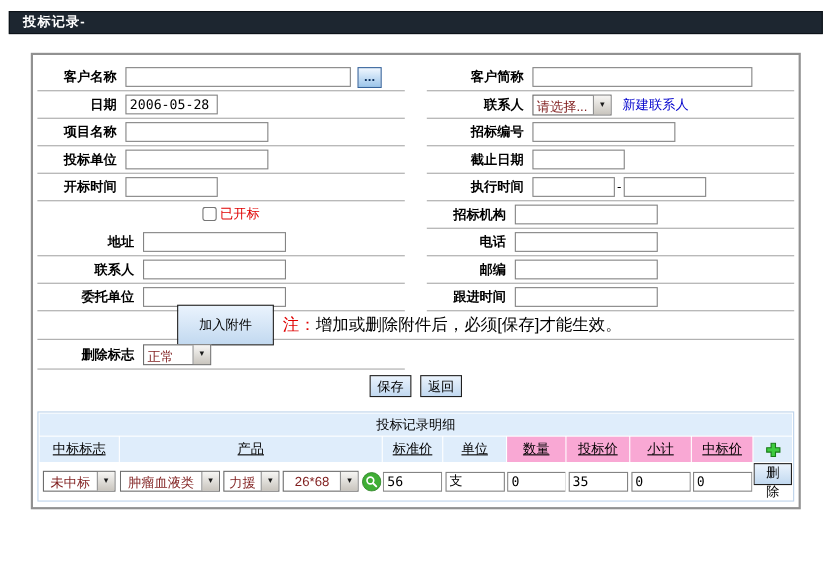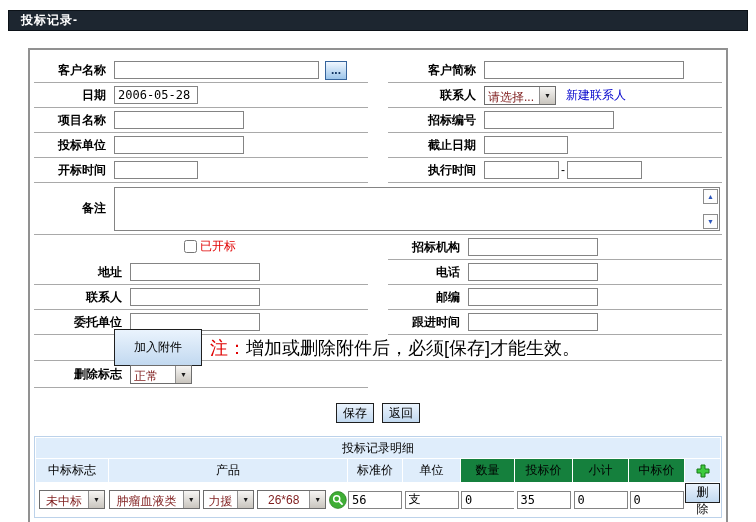--- a/index.html
+++ b/index.html
@@ -36,53 +36,53 @@
   .fsel { display:inline-flex; align-items:stretch; border:1px solid #6d6d6d; background:#fff; height:19px; }
   .fsel .fst { font-size:12px; padding:2px 3px 0 3px; flex:1; white-space:nowrap; overflow:hidden; color:#7f1d1d; }
   .fsel .fsa { width:16px; background:linear-gradient(#f7f6f4,#c9c5be); border-left:1px solid #919191;
                display:flex; align-items:center; justify-content:center; font-size:7px; color:#1a1a1a; }
   .selw72{width:72px}.selw62{width:62px}.selw66{width:66px}.selw92{width:92px}.selw52{width:52px}.selw70{width:70px}
 
   .btn {
     background:linear-gradient(#eaf3fd,#c2d9f0); border:1px solid #1f1f1f;
     font-size:12px; color:#000; height:20px; padding:0 6px; font-family:inherit; cursor:pointer;
   }
-  .btn-attach { width:88px; height:37px; }
+  .btn-attach { width:88px; height:37px;margin-left:47px; }
   .btn-browse {
     width:22px; height:19px; background:linear-gradient(#f0f7ff,#9cc5ea);
     border:1px solid #35639b; color:#0e3260; font-weight:bold; font-size:12px; line-height:8px; cursor:pointer;
   }
 
   .link { color:#0000cc; font-size:12px; text-decoration:none; margin-left:10px; cursor:pointer; }
   .red { color:#e00000; }
   .cbx-label { font-size:12px; margin-left:3px; }
   .dash { font-size:12px; margin:0 2px; }
 
   .ta {
     flex:1; height:44px; border:1px solid #848484; background:#fff; position:relative; margin-right:2px;
   }
   .sbtn {
     position:absolute; right:1px; width:15px; height:15px; background:#fdfdfd;
     border:1px solid #8c8c8c; color:#2d56bb; font-size:7px;
     display:flex; align-items:center; justify-content:center; cursor:pointer;
   }
   .sbtn.up{ top:1px; } .sbtn.dn{ bottom:1px; }
 
-  .note { font-size:18px; margin-left:8px; }
-  .center-row { justify-content:center; gap:8px;margin-top:10px; }
+  .note { font-size:15px; margin-left:8px; }
+  .center-row { justify-content:center; gap:8px; }
 
   table.detail {
     width:100%; margin-top:8px; table-layout:fixed;
     border-collapse:separate; border-spacing:1px;
     background:#fff; border:1px solid #bcd2ea;
   }
   table.detail td { font-size:12px; text-align:center; color:#000; overflow:hidden; }
   .t-title td { background:#dfedfb; height:20px; }
-  .t-head td { background:#dfedfb; height:23px; }
-  .t-head td.yellow { background:#15803d; }
+  .t-head td { background:#dfedfb; height:23px;text-decoration:underline; }
+  .t-head td.yellow { background:#f9a8d4; }
   .t-row td { background:#fff; height:28px; }
   .prodcell { display:flex; align-items:center; justify-content:center; gap:3px; }
   .icon-search { width:18px; height:18px; display:inline-block; vertical-align:middle; cursor:pointer; }
   .icon-plus { width:14px; height:14px; display:inline-block; vertical-align:middle; cursor:pointer; }
 </style>
 </head>
 <body>
 
 <div class="titlebar">
   <span>投标记录-</span>
@@ -136,27 +136,20 @@
       <span class="lbl lblL">开标时间</span>
       <input class="txt w82" value="" style="">
     </div>
     <div class="frow">
       <span class="lbl lblR">执行时间</span>
       <input class="txt w75" value="" style="">
       <span class="dash">-</span>
       <input class="txt w75" value="" style="">
     </div>
 
-    <div class="frow span2" style="height:52px">
-      <span class="lbl lblL">备注</span>
-      <div class="ta">
-        <div class="sbtn up">▲</div>
-        <div class="sbtn dn">▼</div>
-      </div>
-    </div>
 
     <div class="frow nb" style="height:22px">
       <span style="width:150px"></span>
       <input type="checkbox" style="">
       <span class="cbx-label red">已开标</span>
     </div>
 
     <div class="frow">
       <span class="lbl lblL">招标机构</span>
       <input class="txt w130" value="" style="">

